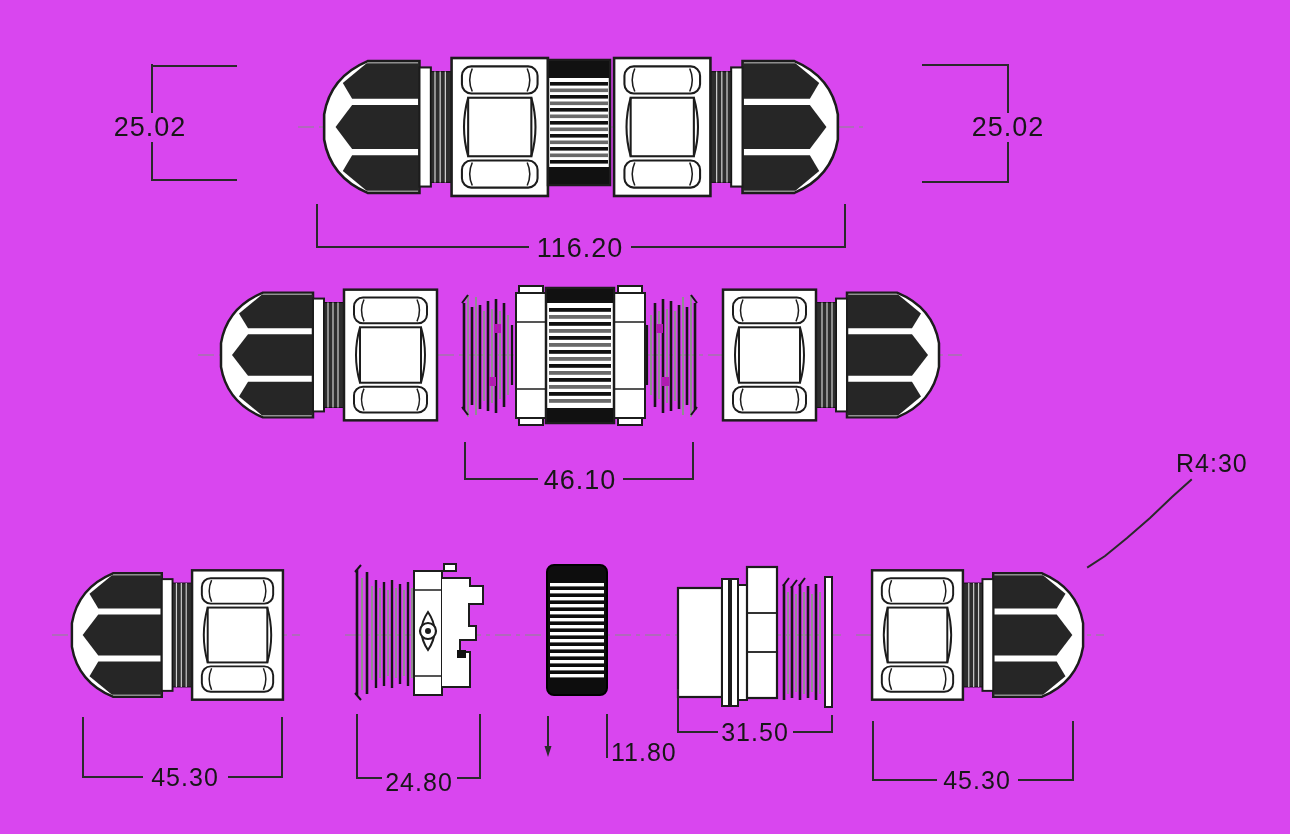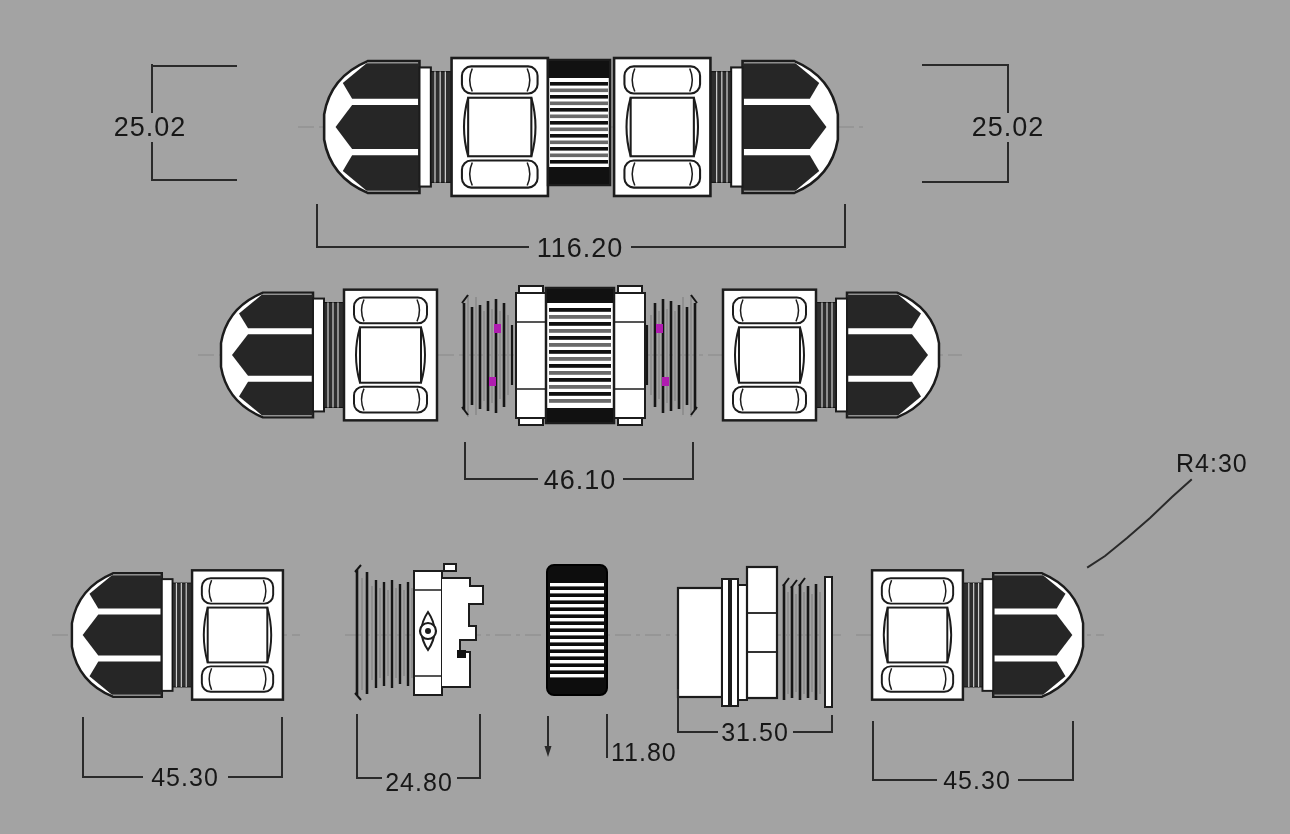--- a/index.html
+++ b/index.html
@@ -1,16 +1,16 @@
 <!DOCTYPE html>
 <html><head>
 <meta charset="utf-8">
 <style>
   html,body{margin:0;padding:0;background:#ffffff;}
-  .stage{position:relative;width:1290px;height:834px;background:#a3a3a3;overflow:hidden;
+  .stage{position:relative;width:1290px;height:834px;background:#d946ef;overflow:hidden;
          font-family:"Liberation Sans", sans-serif;text-decoration:underline;}
   svg{display:block;}
   .dim-text{font-family:"Liberation Sans", sans-serif;font-size:27px;fill:#171717;letter-spacing:1px;}
   .dim-text-sm{font-family:"Liberation Sans", sans-serif;font-size:25px;fill:#171717;letter-spacing:1px;}
   .dimline{stroke:#2a2a2a;stroke-width:2;fill:none;stroke-linecap:square;}
   .outline-thin{stroke:#1c1c1c;stroke-width:2;fill:#ffffff;}
   .centerline{stroke:#8a8a8a;stroke-width:1.2;fill:none;stroke-dasharray:16 5 4 5;}
 </style>
 </head>
 <body>

